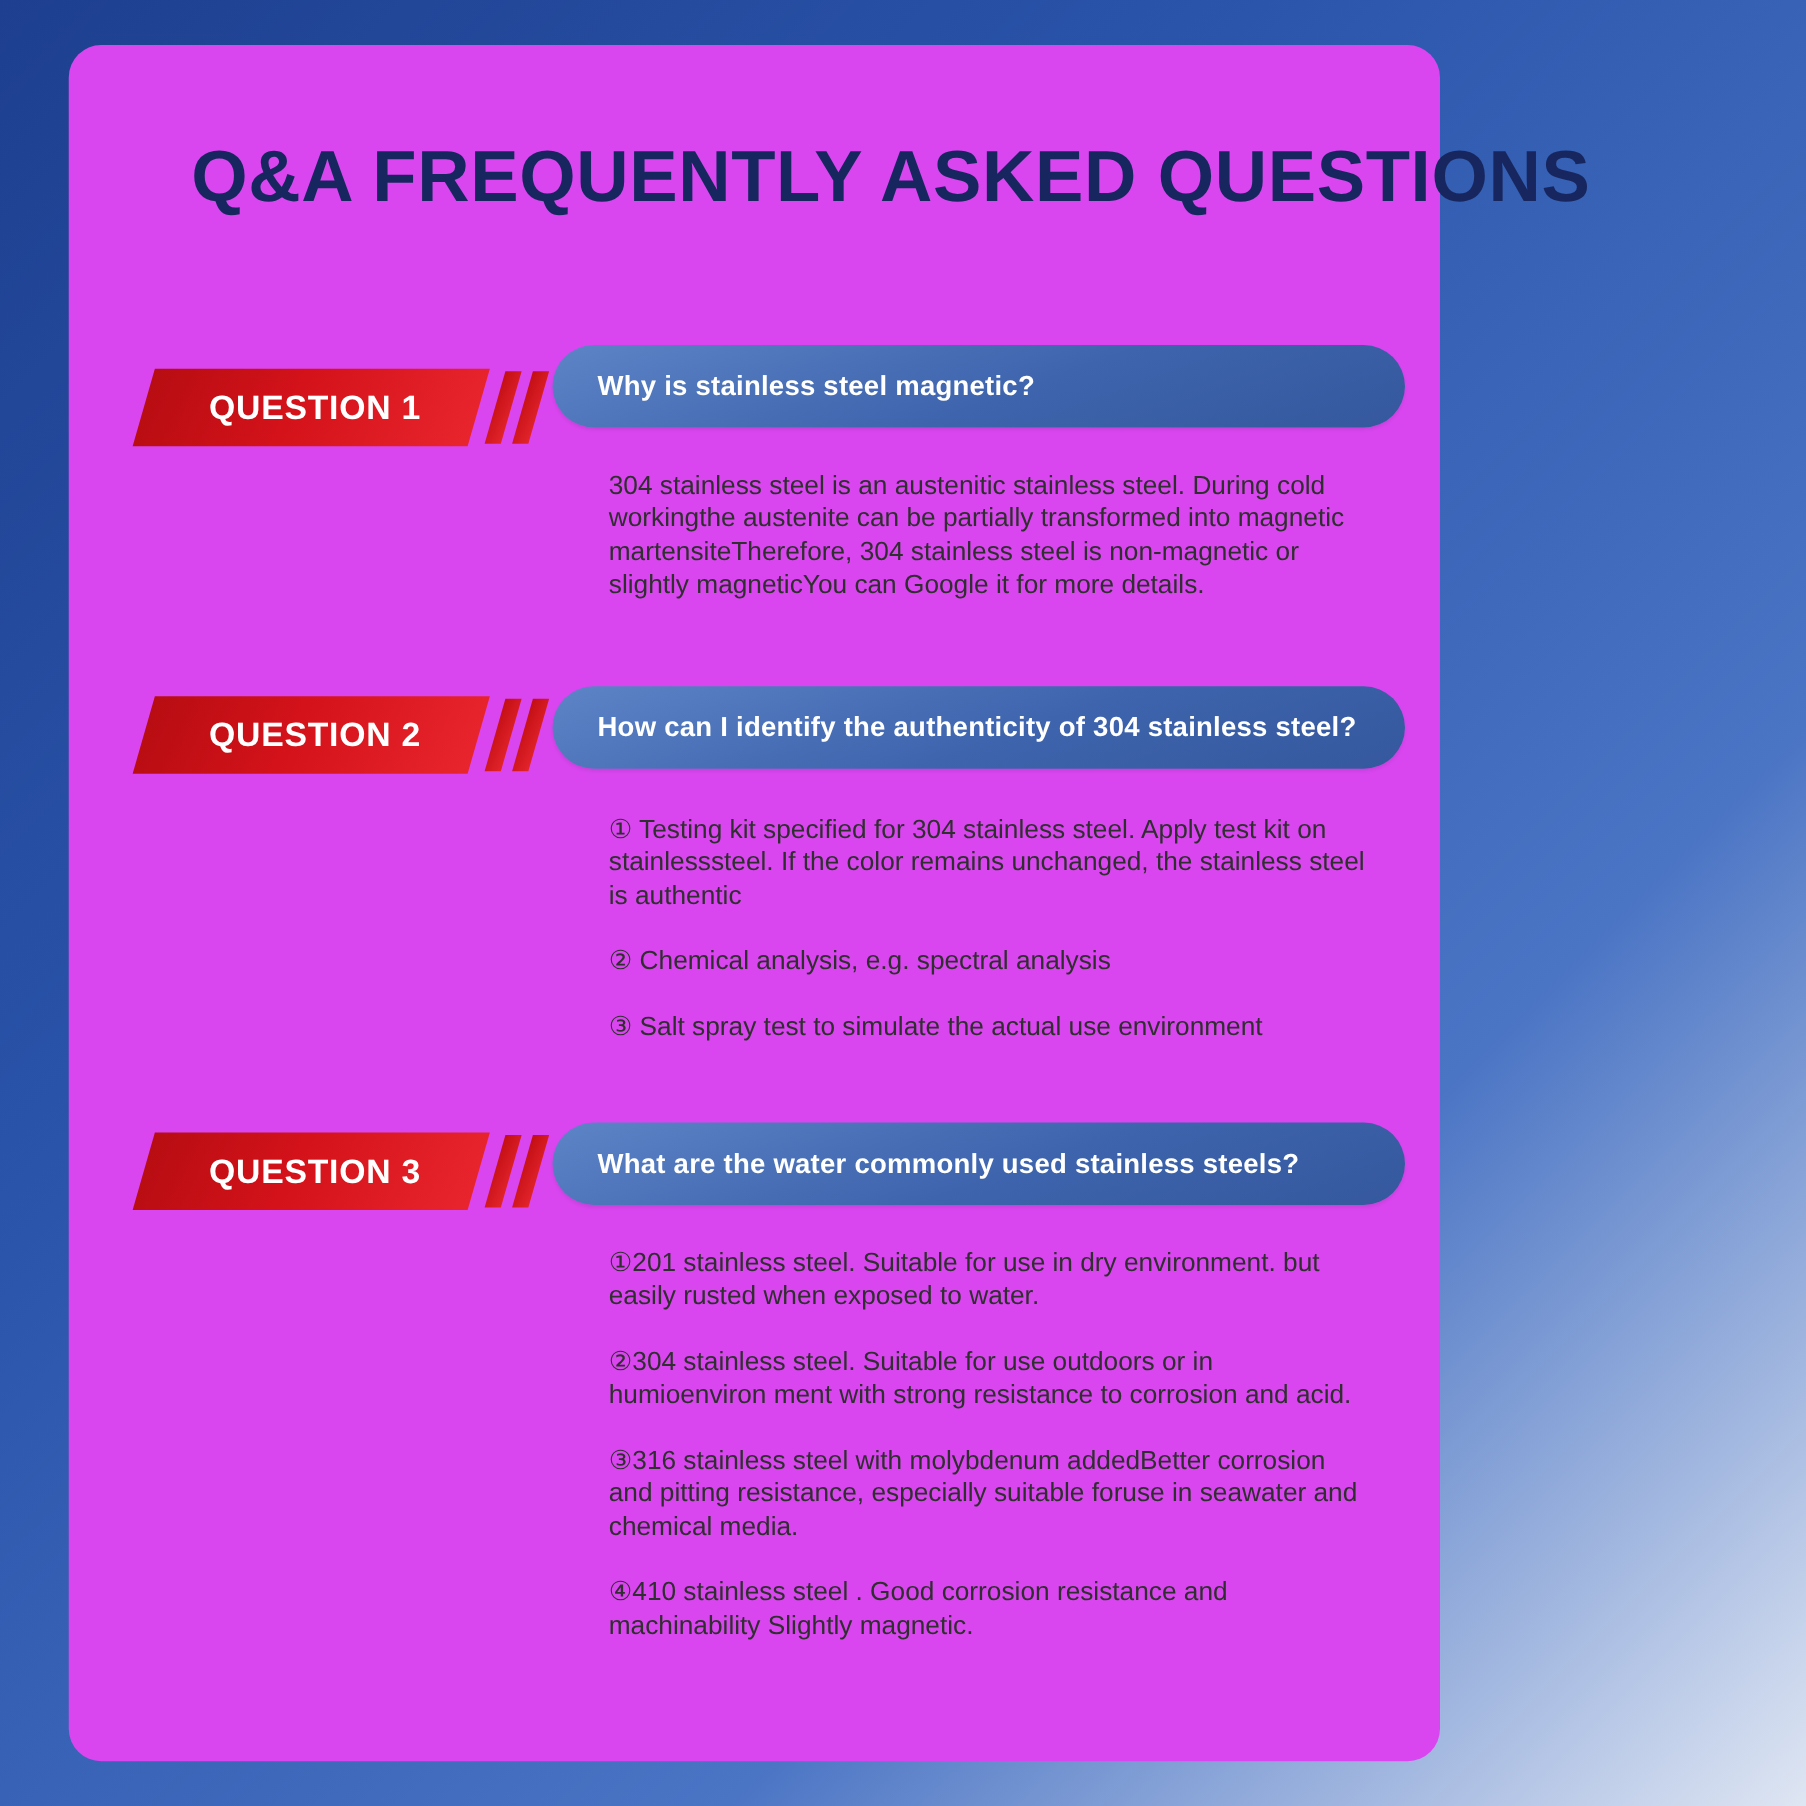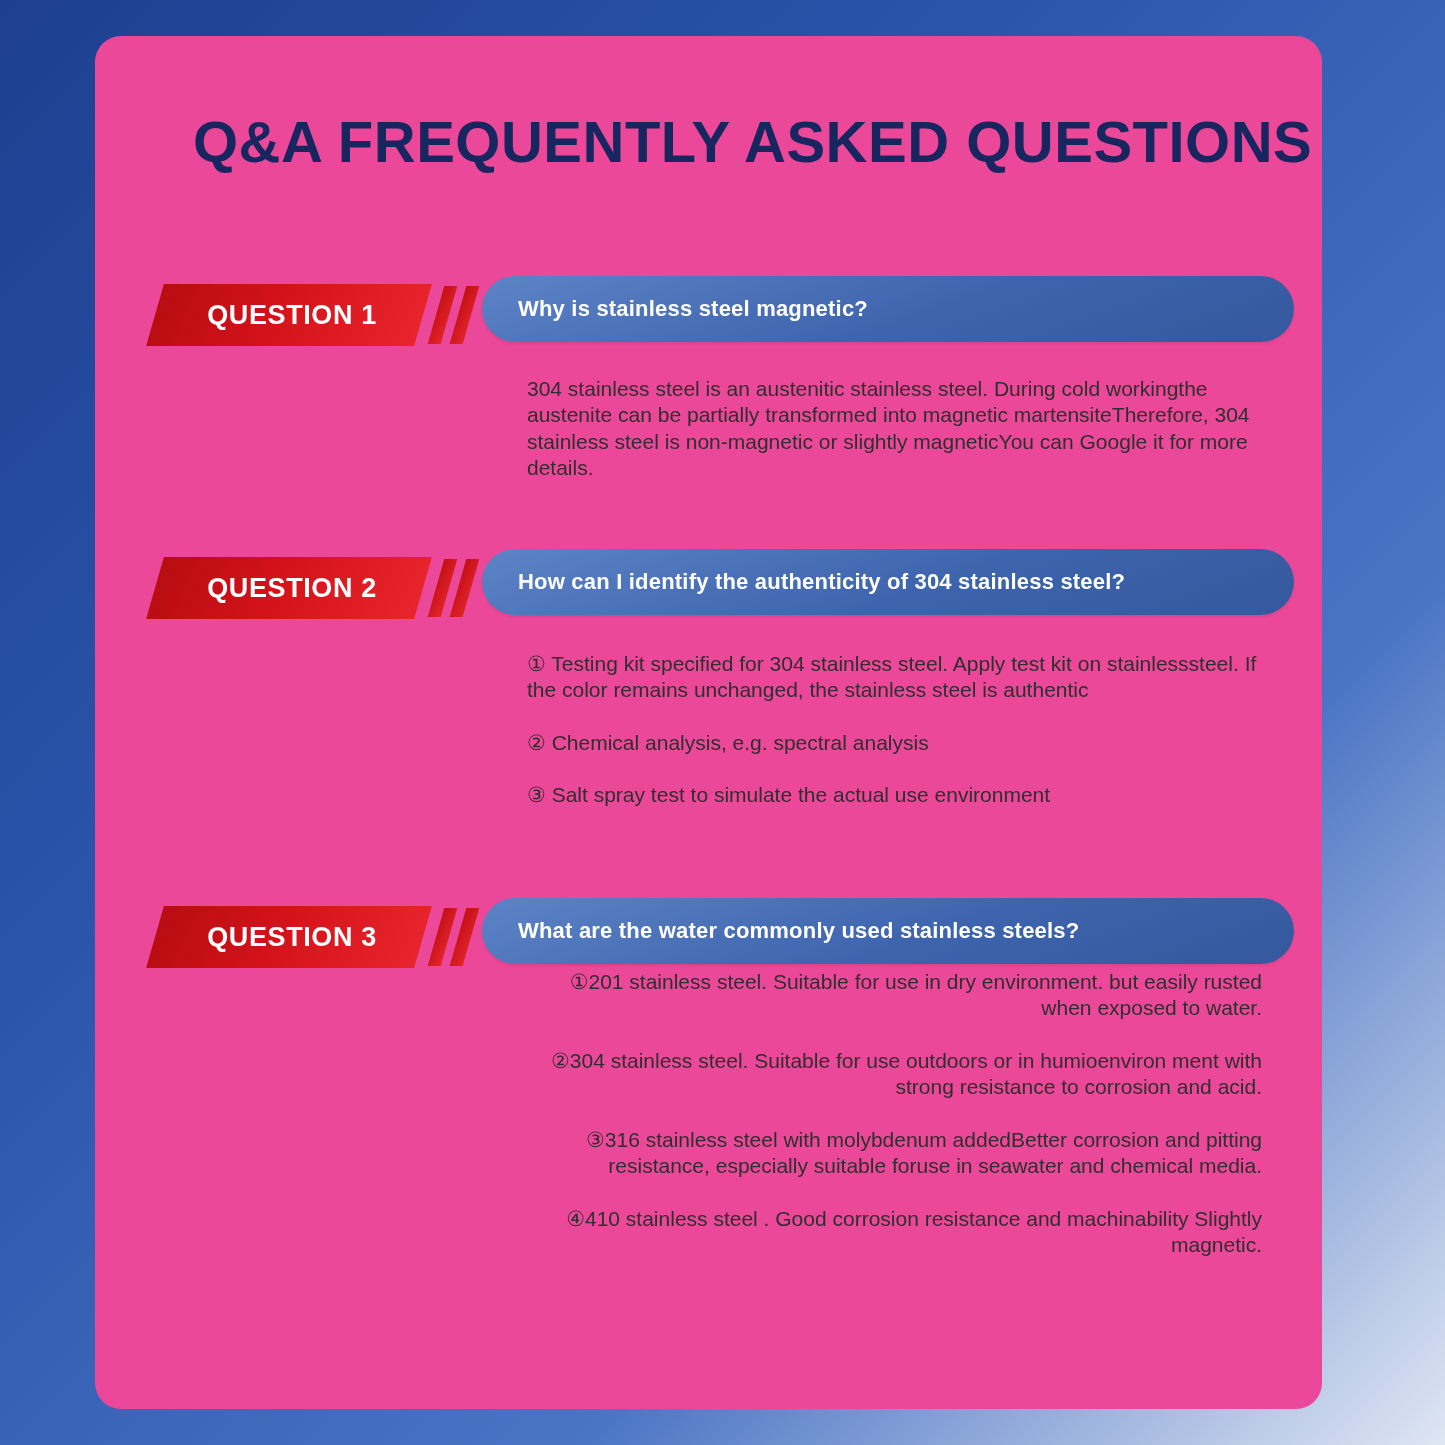--- a/index.html
+++ b/index.html
@@ -8,25 +8,24 @@
     width: 1445px;
     height: 1445px;
     font-family: "Liberation Sans", sans-serif;
     background: linear-gradient(135deg, #1e3f8f 0%, #2a55ab 35%, #4a74c4 70%, #dfe6f3 100%);
     overflow: hidden;
   }
   .page {
     position: absolute;
     left: 55px;
     top: 36px;
-    width: 1227px;
+    width: 1097px;
     height: 1373px;
-    background: #ec4899;
+    background: #d946ef;
     border-radius: 26px;
-    margin-left: 40px;
   }
   .title {
     position: absolute;
     left: 98px;
     top: 72px;
     font-size: 58px;
     font-weight: bold;
     color: #17265e;
     letter-spacing: 0.5px;
     white-space: nowrap;
@@ -101,21 +100,21 @@
   .answer p + p { margin-top: 26px; }
 </style>
 </head>
 <body>
 
 <div class="page">
 
   <div class="title">Q&amp;A FREQUENTLY ASKED QUESTIONS</div>
 
   <div class="qblock">
-    <div class="tag-wrap" style="top:248px;">
+    <div class="tag-wrap" style="top:259px;">
       <div class="tag-main"></div>
       <div class="tag-label">QUESTION 1</div>
       <div class="slash s1"></div>
       <div class="slash s2"></div>
     </div>
     <div class="qbanner" style="top:240px;">Why is stainless steel magnetic?</div>
     <div class="answer" style="top:340px;">
       <p>304 stainless steel is an austenitic stainless steel. During cold workingthe austenite can be partially transformed into magnetic martensiteTherefore, 304 stainless steel is non-magnetic or slightly magneticYou can Google it for more details.</p>
     </div>
   </div>
@@ -136,21 +135,21 @@
   </div>
 
   <div class="qblock">
     <div class="tag-wrap" style="top:870px;">
       <div class="tag-main"></div>
       <div class="tag-label">QUESTION 3</div>
       <div class="slash s1"></div>
       <div class="slash s2"></div>
     </div>
     <div class="qbanner" style="top:862px;">What are the water commonly used stainless steels?</div>
-    <div class="answer" style="top:933px;text-align:right;">
+    <div class="answer" style="top:962px;">
       <p>①201 stainless steel. Suitable for use in dry environment. but easily rusted when exposed to water.</p>
       <p>②304 stainless steel. Suitable for use outdoors or in humioenviron ment  with strong resistance to corrosion and acid.</p>
       <p>③316 stainless steel with molybdenum addedBetter corrosion and pitting resistance, especially suitable foruse in seawater and chemical media.</p>
       <p>④410 stainless steel . Good corrosion resistance and machinability Slightly magnetic.</p>
     </div>
   </div>
 
 </div>
 
 </body></html>

